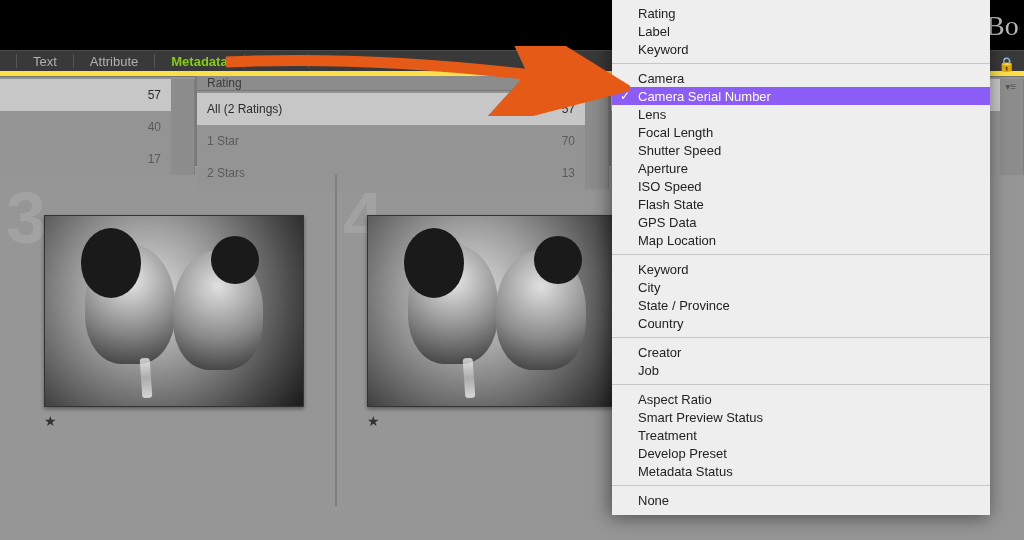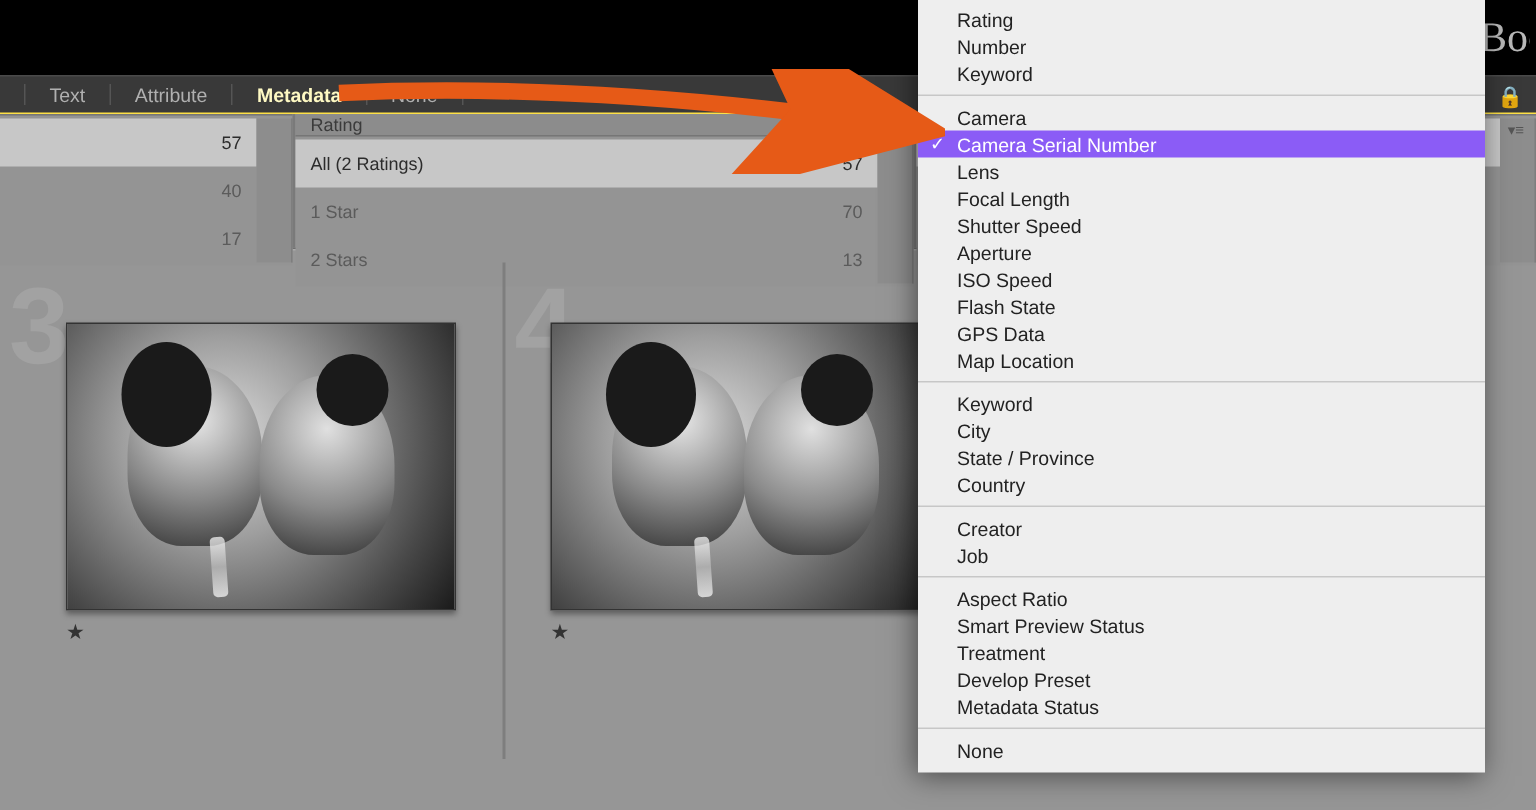--- a/index.html
+++ b/index.html
@@ -1,23 +1,23 @@
 <!DOCTYPE html>
 <html><head>
   <meta charset="utf-8">
   <style>
     * { margin:0; padding:0; box-sizing:border-box; font-family:"Lucida Grande","Segoe UI",Arial,sans-serif; }
     body { width:1024px; height:540px; background:#969696; overflow:hidden; position:relative; }
     .topbar { height:50px; background:#000; position:relative; }
     .module-label { position:absolute; right:4px; top:10px; color:#b8b8b8; font-family:Georgia,serif; font-size:28px; overflow:hidden; width:34px; }
 
-    .filter-bar { height:26px; background:#393939; border-top:1px solid #4a4a4a; border-bottom:1px solid #fde047; display:flex; align-items:center; padding:0 16px; gap:16px; }
+    .filter-bar { height:26px; background:#393939; border-top:1px solid #4a4a4a; border-bottom:5px solid #fde047; display:flex; align-items:center; padding:0 16px; gap:16px; }
     .divider { width:1px; height:14px; background:#555; }
     .filter-tab { font-size:13px; color:#b0b0b0; cursor:pointer; }
-    .filter-tab.active { color:#fef9c3; font-weight:600; }
+    .filter-tab.active { color:#84cc16; font-weight:600; }
 
     .meta-columns { display:flex; height:90px; border-bottom:1px solid #6f6f6f; }
     .col { display:flex; flex-direction:column; }
     .col-left { width:195px; }
     .col-mid { width:414px; border-left:2px solid #7a7a7a; }
     .col-right { width:415px; border-left:2px solid #7a7a7a; }
     .col-head { height:22px; background:#8c8c8c; border-bottom:1px solid #767676; display:flex; align-items:center; padding:0 10px; font-size:12px; color:#3b3b3b; position:relative; }
     .col-head.right-pad { padding-left:10px; padding-right:24px; }
     .col-body { flex:1; background:#949494; display:flex; padding:2px 0; }
     .gutter { width:24px; background:#8d8d8d; border-right:1px solid #7e7e7e; }
@@ -163,21 +163,21 @@
         <div class="glint"></div>
       </div>
     </div>
     <div class="star">★</div>
   </div>
   <div class="cell cell-sep"></div>
 </div>
 
 <div class="menu" id="menu">
     <div class="menu-item">Rating</div>
-    <div class="menu-item">Number</div>
+    <div class="menu-item">Label</div>
     <div class="menu-item">Keyword</div>
     <div class="menu-sep"></div>
     <div class="menu-item">Camera</div>
     <div class="menu-item selected">Camera Serial Number</div>
     <div class="menu-item">Lens</div>
     <div class="menu-item">Focal Length</div>
     <div class="menu-item">Shutter Speed</div>
     <div class="menu-item">Aperture</div>
     <div class="menu-item">ISO Speed</div>
     <div class="menu-item">Flash State</div>

